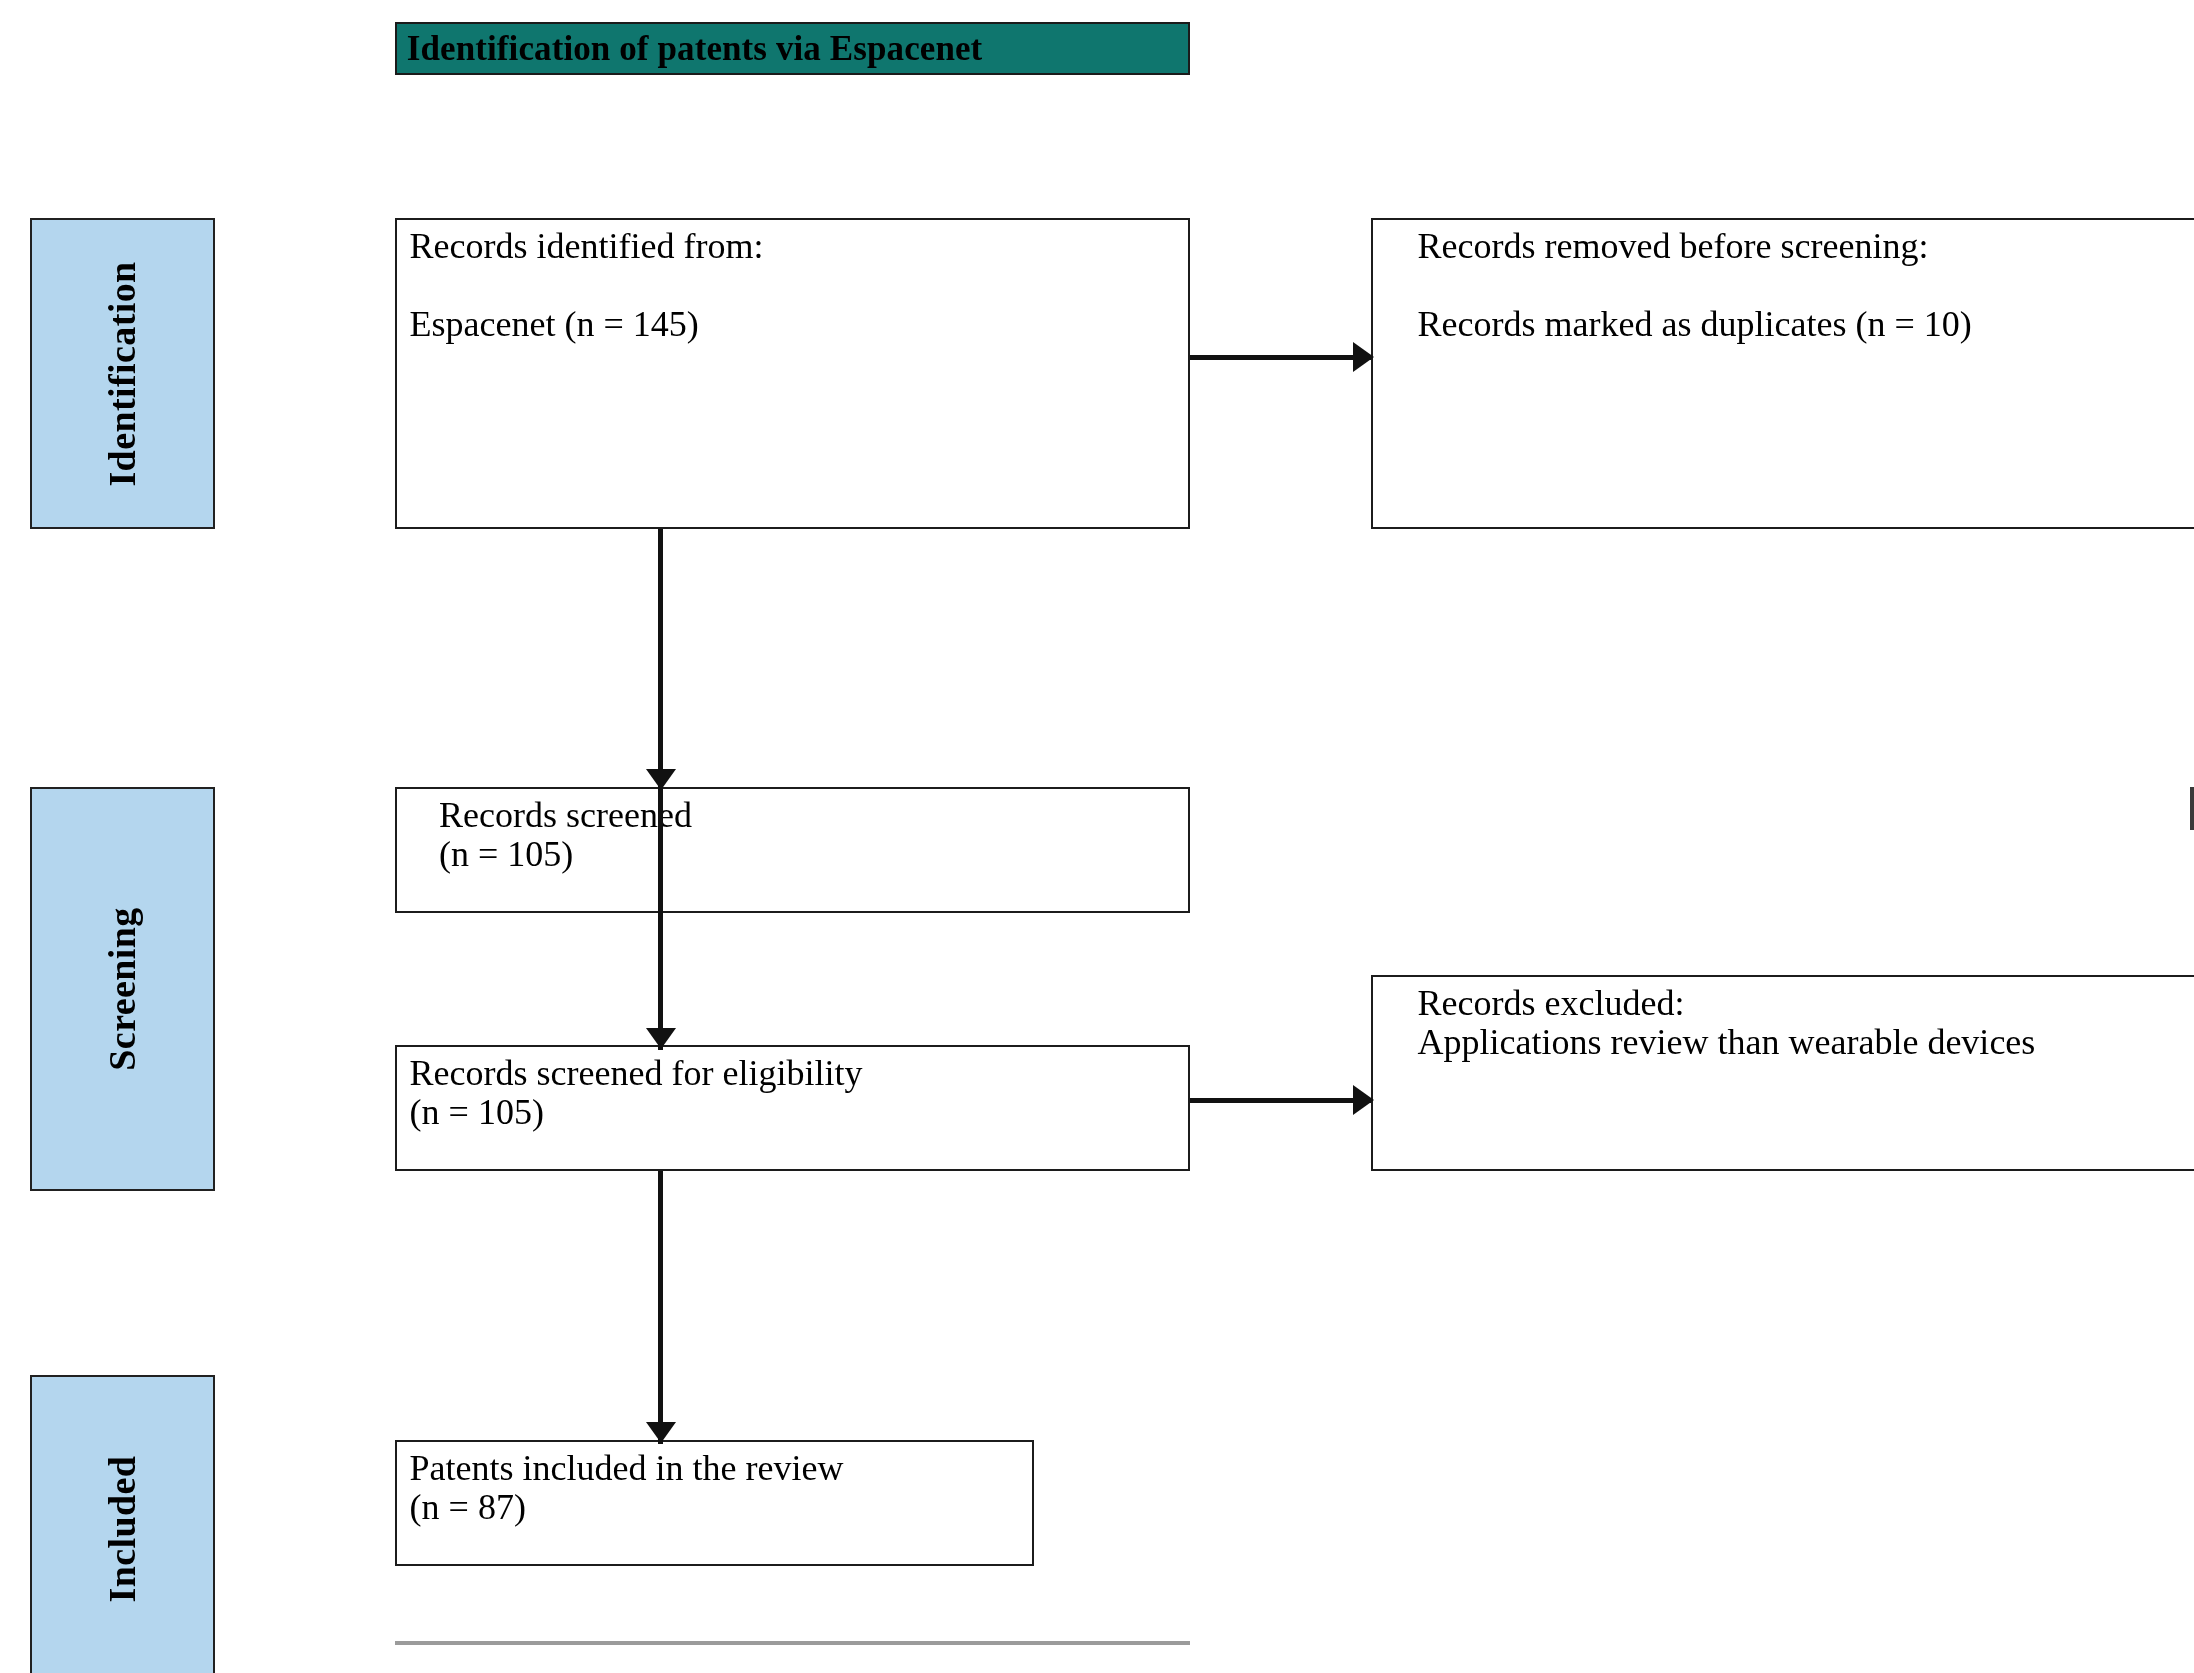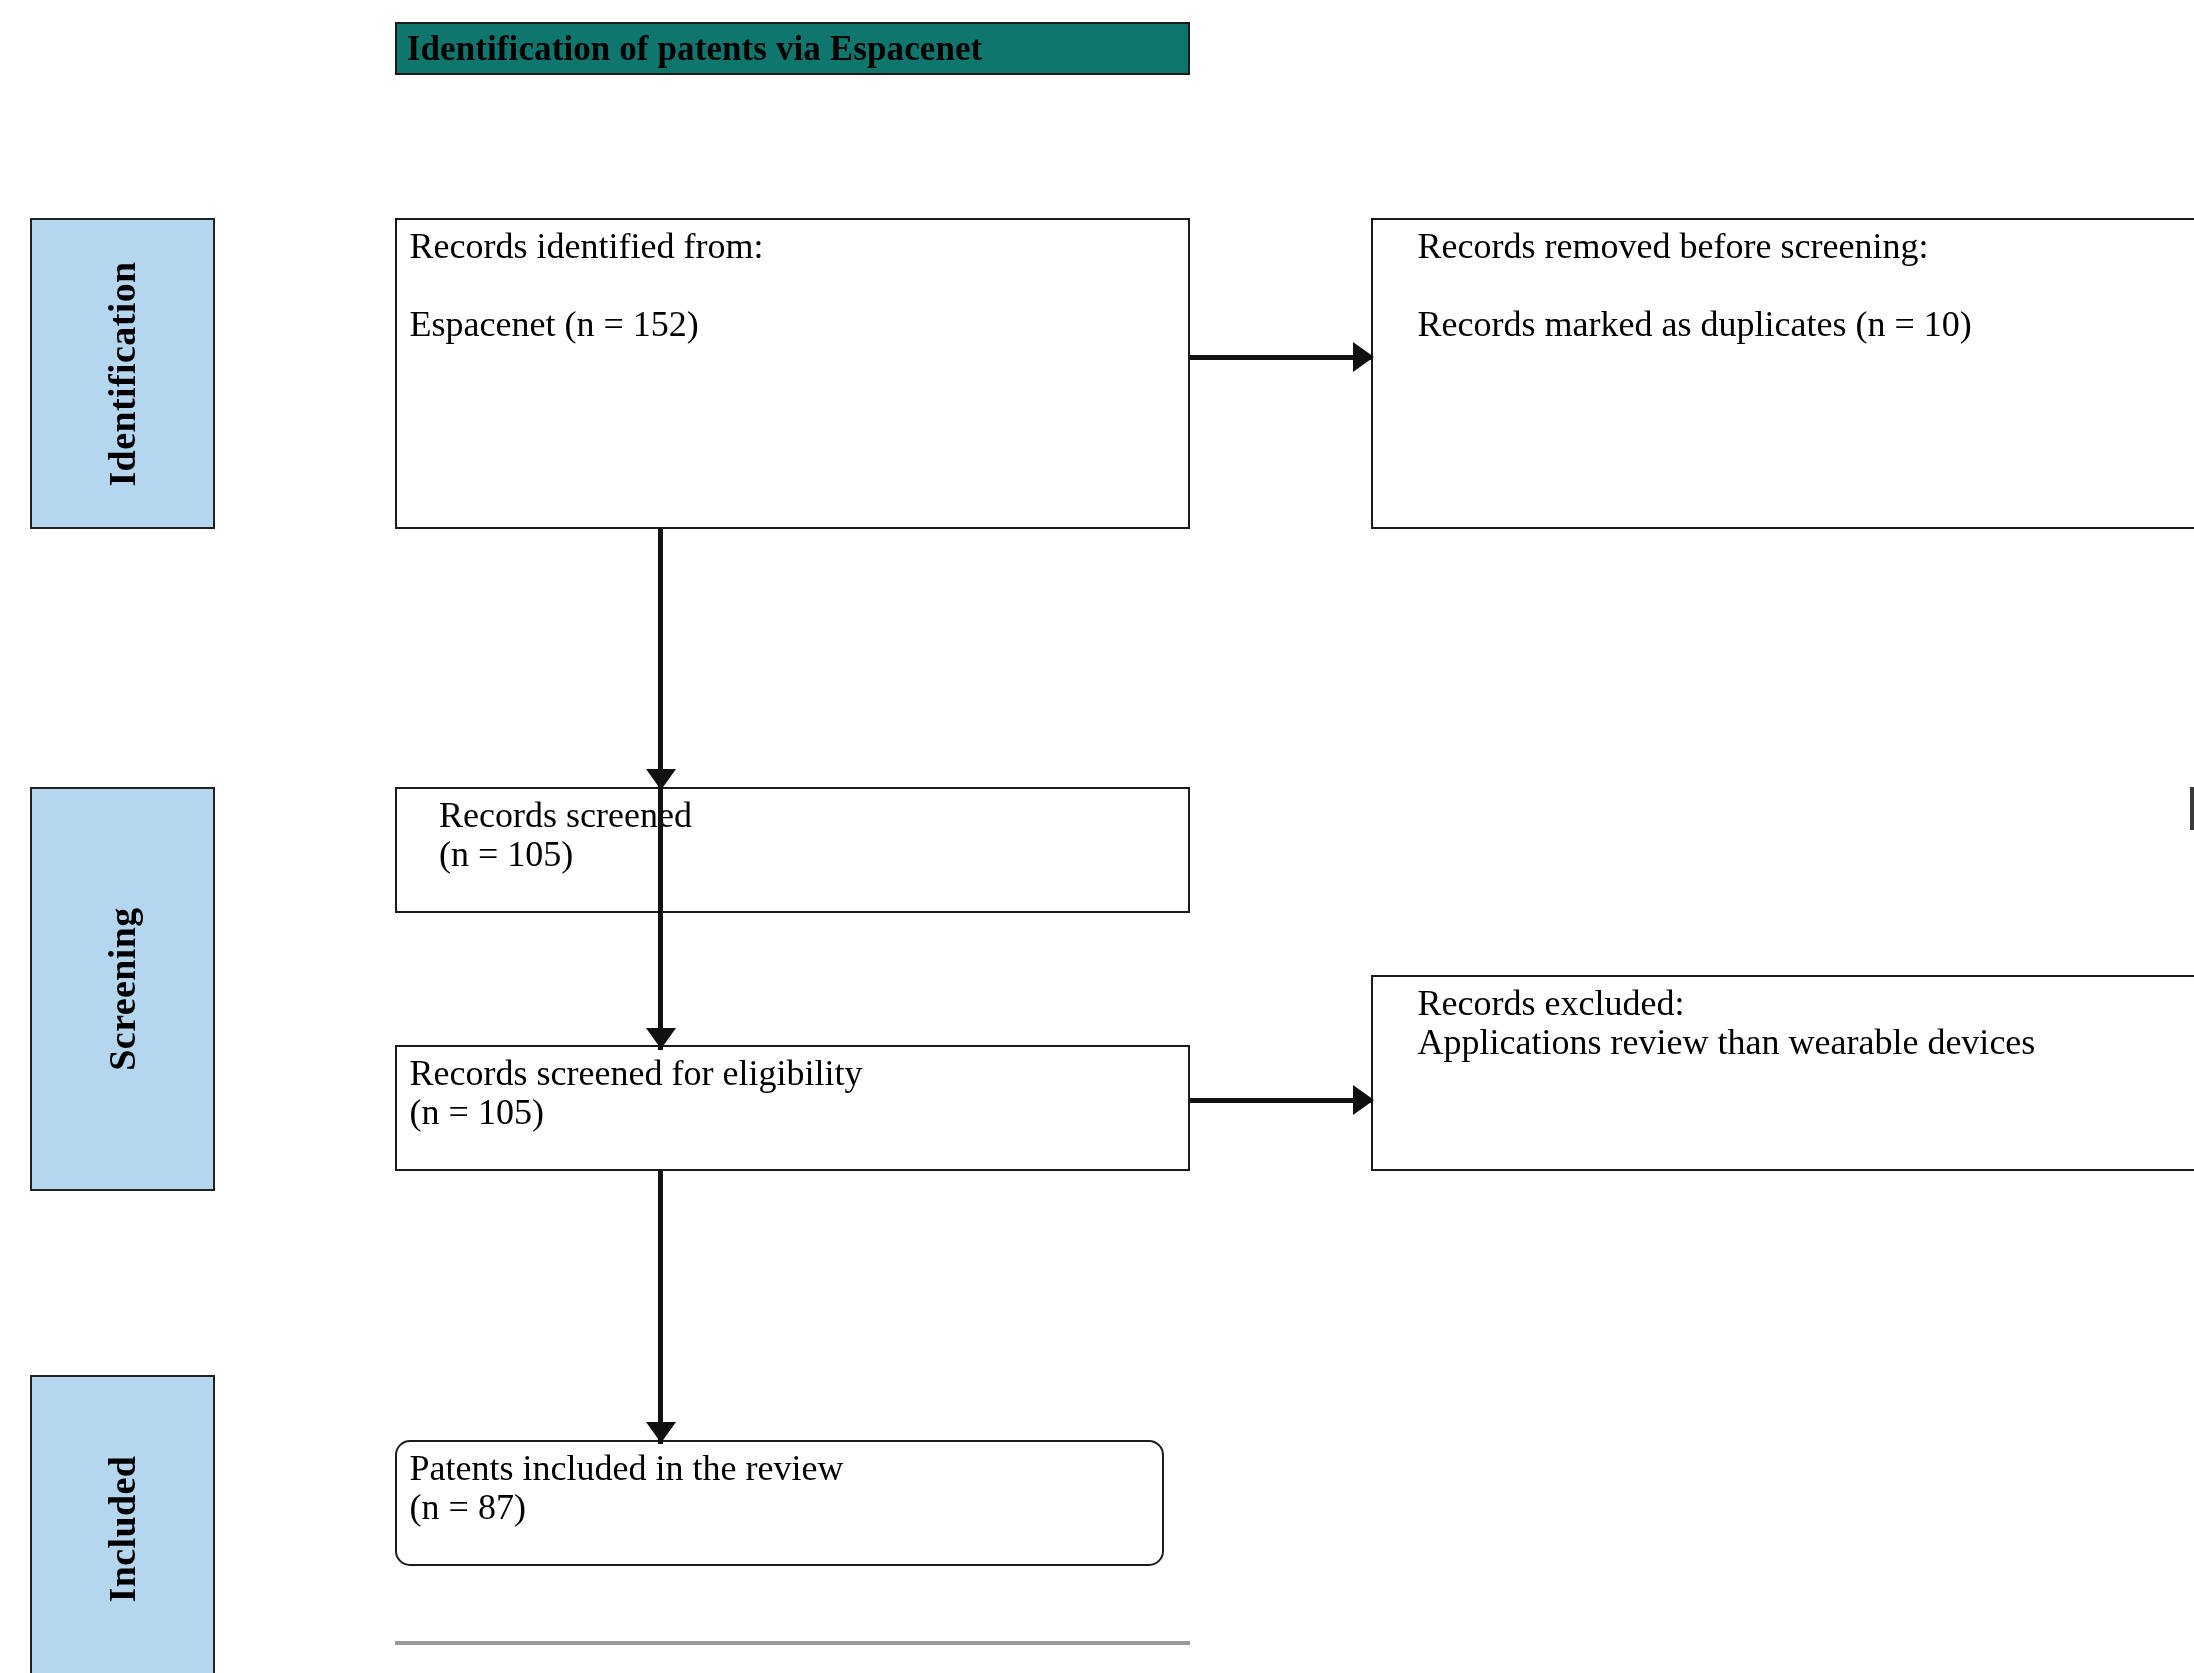--- a/index.html
+++ b/index.html
@@ -82,21 +82,21 @@
   }
   .node-box .line.spacer {
     visibility: hidden;
   }
 
   #box-identified { left: 395px;  top: 218px;  width: 795px; height: 311px; }
   #box-removed    { left: 1371px; top: 218px;  width: 827px; height: 311px; }
   #box-screened   { left: 395px;  top: 787px; width: 795px; height: 126px; padding-left: 42px; }
   #box-eligible   { left: 395px;  top: 1045px; width: 795px; height: 126px; }
   #box-excluded   { left: 1371px; top: 975px; width: 827px; height: 196px; }
-  #box-included   { left: 395px;  top: 1440px; width: 769px; height: 126px; border-radius: 15px; }
+  #box-included   { left: 395px;  top: 1440px; width: 639px; height: 126px; }
 
   #box-removed .line,
   #box-excluded .line {
     white-space: nowrap;
     margin-left: 32px;
   }
 
   
   .connector {
     position: absolute;
@@ -180,21 +180,21 @@
     <span class="stage-label">Screening</span>
   </div>
 
   <div class="stage-box" id="stage-included">
     <span class="stage-label">Included</span>
   </div>
 
   <div class="node-box" id="box-identified">
     <div class="line">Records identified from:</div>
     <div class="line spacer">&nbsp;</div>
-    <div class="line">Espacenet (n = 152)</div>
+    <div class="line">Espacenet (n = 145)</div>
   </div>
 
   <div class="node-box" id="box-removed">
     <div class="line">Records removed before screening:</div>
     <div class="line spacer">&nbsp;</div>
     <div class="line">Records marked as duplicates (n = 10)</div>
   </div>
 
   <div class="node-box" id="box-screened">
     <div class="line">Records screened</div>

